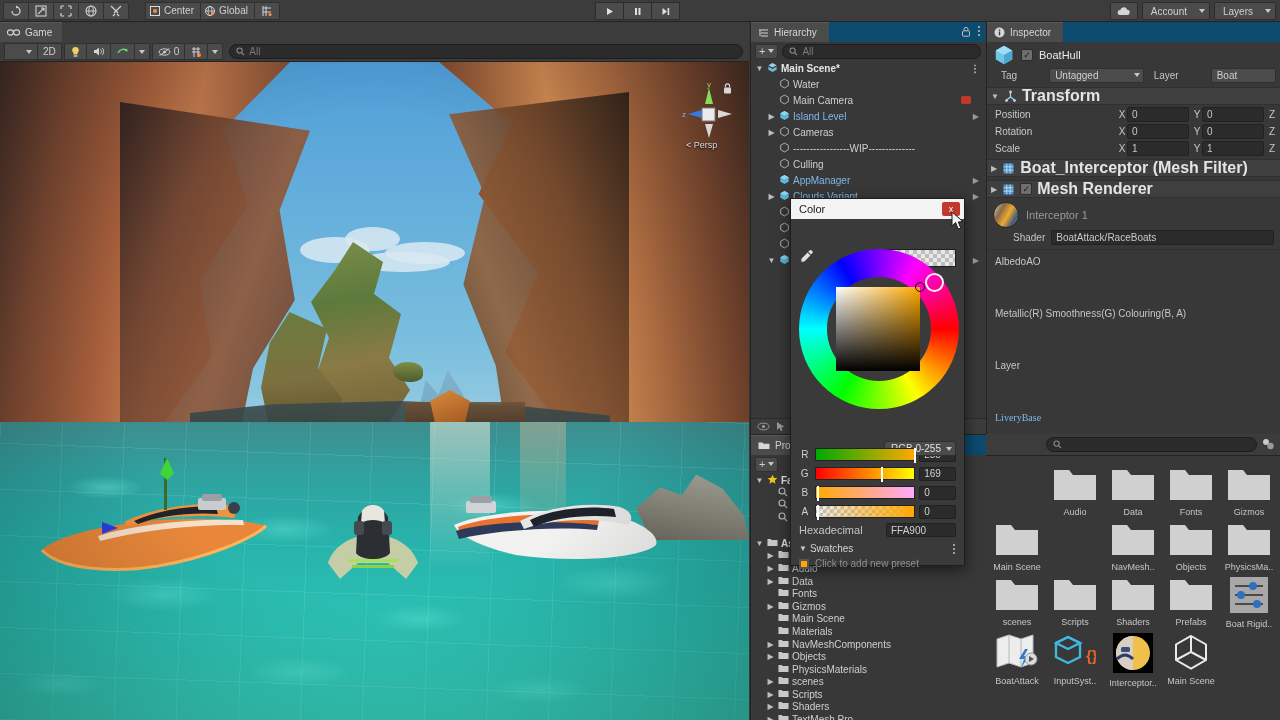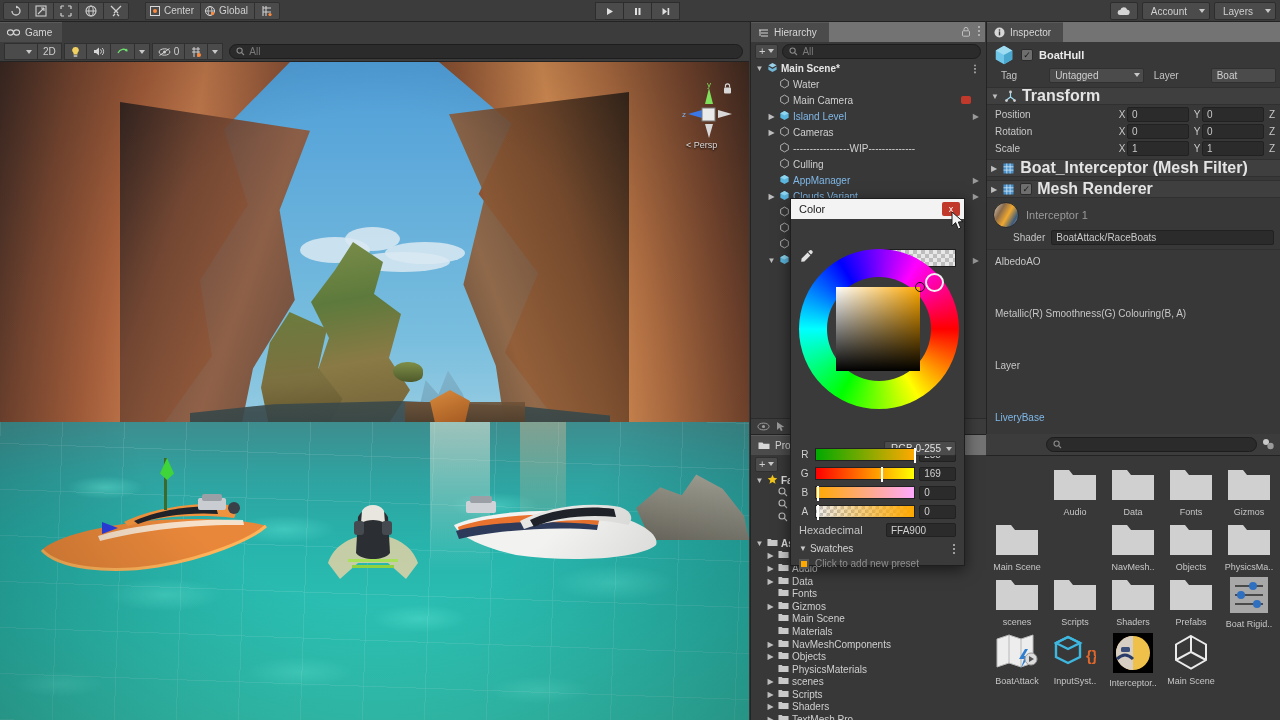--- a/index.html
+++ b/index.html
@@ -115,21 +115,21 @@
      background:radial-gradient(ellipse at 50% 45%, transparent 48%, rgba(0,0,0,.28) 100%);}
 
   
   .gizmo { position:absolute; left:676px; top:58px; width:66px; height:74px; }
   .gz-label { position:absolute; left:686px; top:118px; color:#dcdcdc; font-size:9px; text-shadow:0 1px 2px #000;}
   .lock-ic { position:absolute; left:722px; top:60px; }
 
   
   .hier { position:absolute; left:750px; top:22px; width:235px; height:412px; background:#383838;
     border-left:1px solid #232323; }
-  .panel-tabbar { height:20px; background:#737373; display:flex; align-items:center; position:relative;}
+  .panel-tabbar { height:20px; background:#0c4a6e; display:flex; align-items:center; position:relative;}
   .panel-tab { height:20px; background:#4b4b4b; display:flex; align-items:center; gap:5px;
     padding:0 12px 0 7px; color:#d6d6d6; font-size:10px; border-top:1px solid #5a5a5a;}
   .panel-tools { position:absolute; right:4px; top:3px; display:flex; gap:6px; align-items:center;}
   .hier-searchrow { height:18px; display:flex; align-items:center; padding:1px 4px; gap:4px;}
   .plus-btn { height:15px; background:#4b4b4b; border:1px solid #303030; border-radius:2px;
     display:flex;align-items:center;gap:3px;padding:0 3px; color:#d0d0d0;}
   .hsearch { flex:1; height:15px; background:#2b2b2b; border:1px solid #1d1d1d; border-radius:8px;
     display:flex; align-items:center; padding:0 6px; gap:4px; color:#7a7a7a; font-size:10px;}
   .hrow { height:16px; display:flex; align-items:center; gap:3px; padding-left:4px; font-size:10px;
     color:#cfcfcf; position:relative; white-space:nowrap;}
@@ -143,21 +143,21 @@
     border-top:1px solid #2b2b2b; display:flex; align-items:center; gap:6px; padding-left:6px;}
 
   
   .insp { position:absolute; left:986px; top:22px; width:294px; height:698px; background:#383838;
     border-left:1px solid #232323;}
   .insp-body { padding:0; }
   .insp-head { display:flex; align-items:center; gap:6px; height:24px; padding:2px 6px 0 6px; }
   .cube-ic { width:22px; height:22px; }
   .chk { width:12px;height:12px;background:#6e6e6e;border:1px solid #2b2b2b;border-radius:2px;
     display:flex;align-items:center;justify-content:center;color:#1a1a1a;font-size:9px;}
-  .objname { font-weight:bold; color:#eaeaea; font-size:11px;}
+  .objname { font-weight:normal; color:#eaeaea; font-size:11px;}
   .taglayer { display:flex; align-items:center; height:18px; padding:0 4px 0 14px; gap:4px; font-size:10px;}
   .field { background:#2b2b2b; border:1px solid #212121; border-radius:2px; height:15px;
     display:flex; align-items:center; padding:0 4px; color:#c8c8c8; font-size:10px;}
   .drop { background:#4b4b4b; border:1px solid #303030; border-radius:2px; height:15px;
     display:flex; align-items:center; justify-content:space-between; padding:0 3px 0 5px; color:#cfcfcf; font-size:10px;margin-left:28px;}
   .comp-hdr { height:18px; display:flex; align-items:center; gap:5px; padding-left:4px;
     background:#3f3f3f; border-top:1px solid #303030; border-bottom:1px solid #303030; margin-top:3px;}
   .comp-title { font-weight:bold; color:#e4e4e4; font-size:16px; }
   .xform-row { height:16px; display:flex; align-items:center; font-size:10px; margin-top:1px;}
   .xform-label { width:130px; padding-left:8px; color:#c8c8c8;}
@@ -731,21 +731,21 @@
       <div id="mat-props">
           <div class="prop-row" style="height: 52px;">
             <span class="prop-label">AlbedoAO</span>
           </div>
           <div class="prop-row" style="height: 52px;">
             <span class="prop-label">Metallic(R) Smoothness(G) Colouring(B, A)</span>
           </div>
           <div class="prop-row" style="height: 52px;">
             <span class="prop-label">Layer</span>
           </div>
-          <div class="prop-row" style="height: 52px;">
+          <div class="prop-row" style="height: 52px; font-family: Liberation Serif, serif;">
             <span class="prop-label blue">LiveryBase</span>
           </div>
           <div class="prop-row" style="height: 16px; padding-top: 0px;">
             <span class="prop-label">LiveryDecal</span>
           </div>
         </div>
       <div class="rq-row">
         <span>Render Queue</span>
         <div class="drop" style="width:86px;">
           <span>Geometry+200</span>

